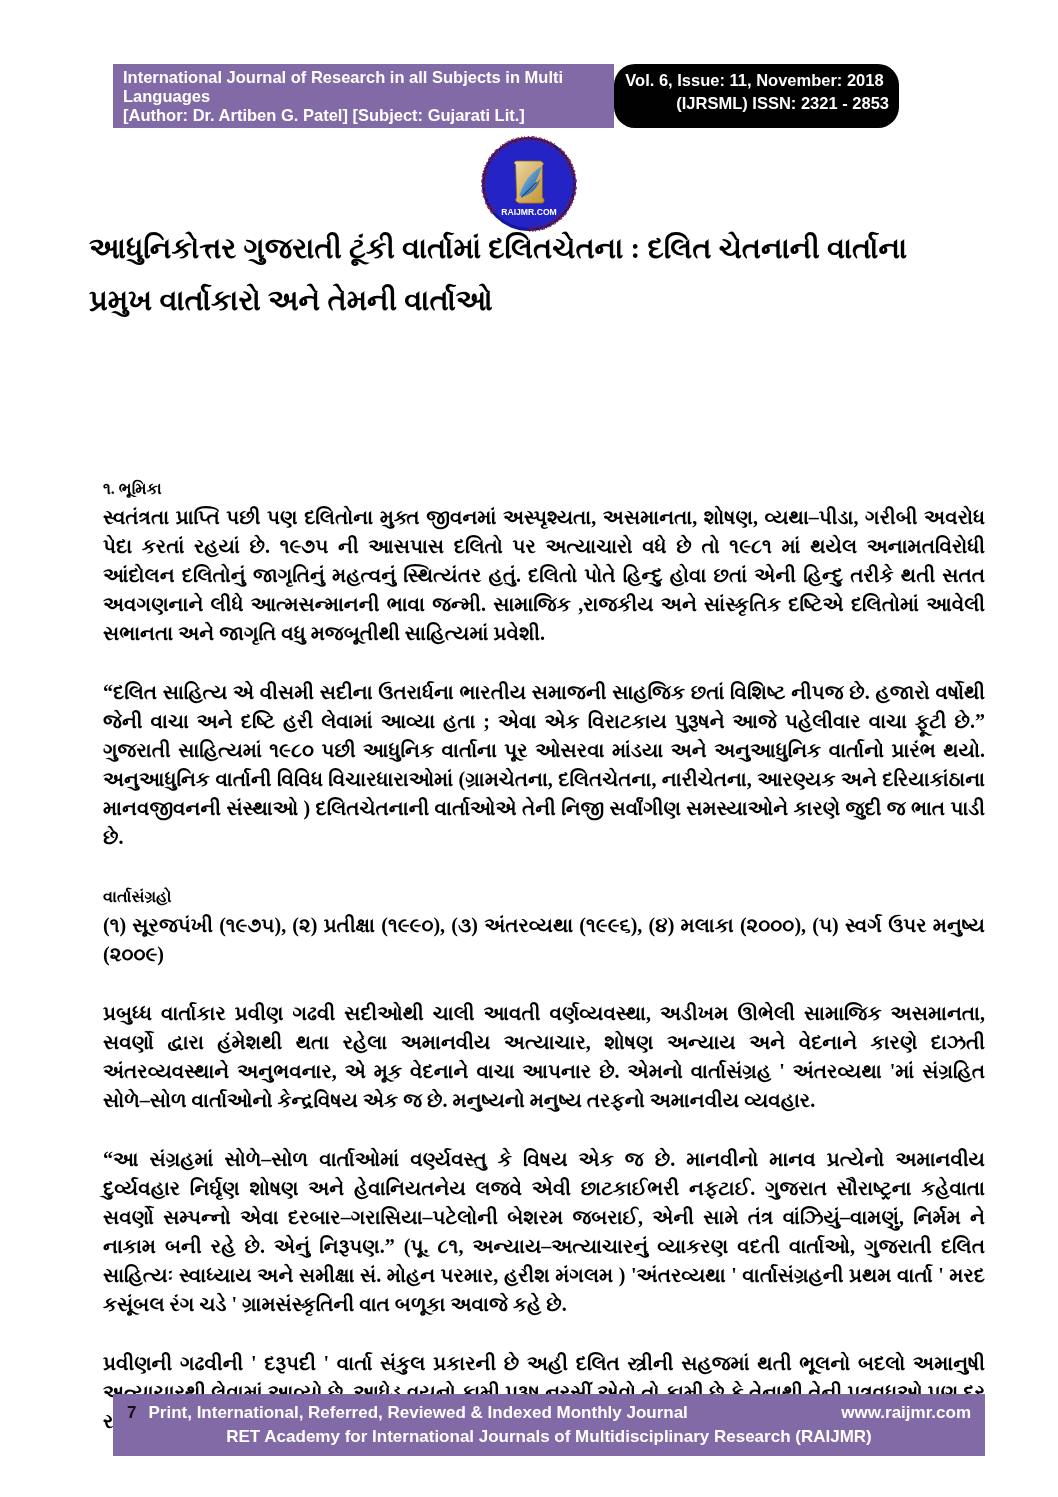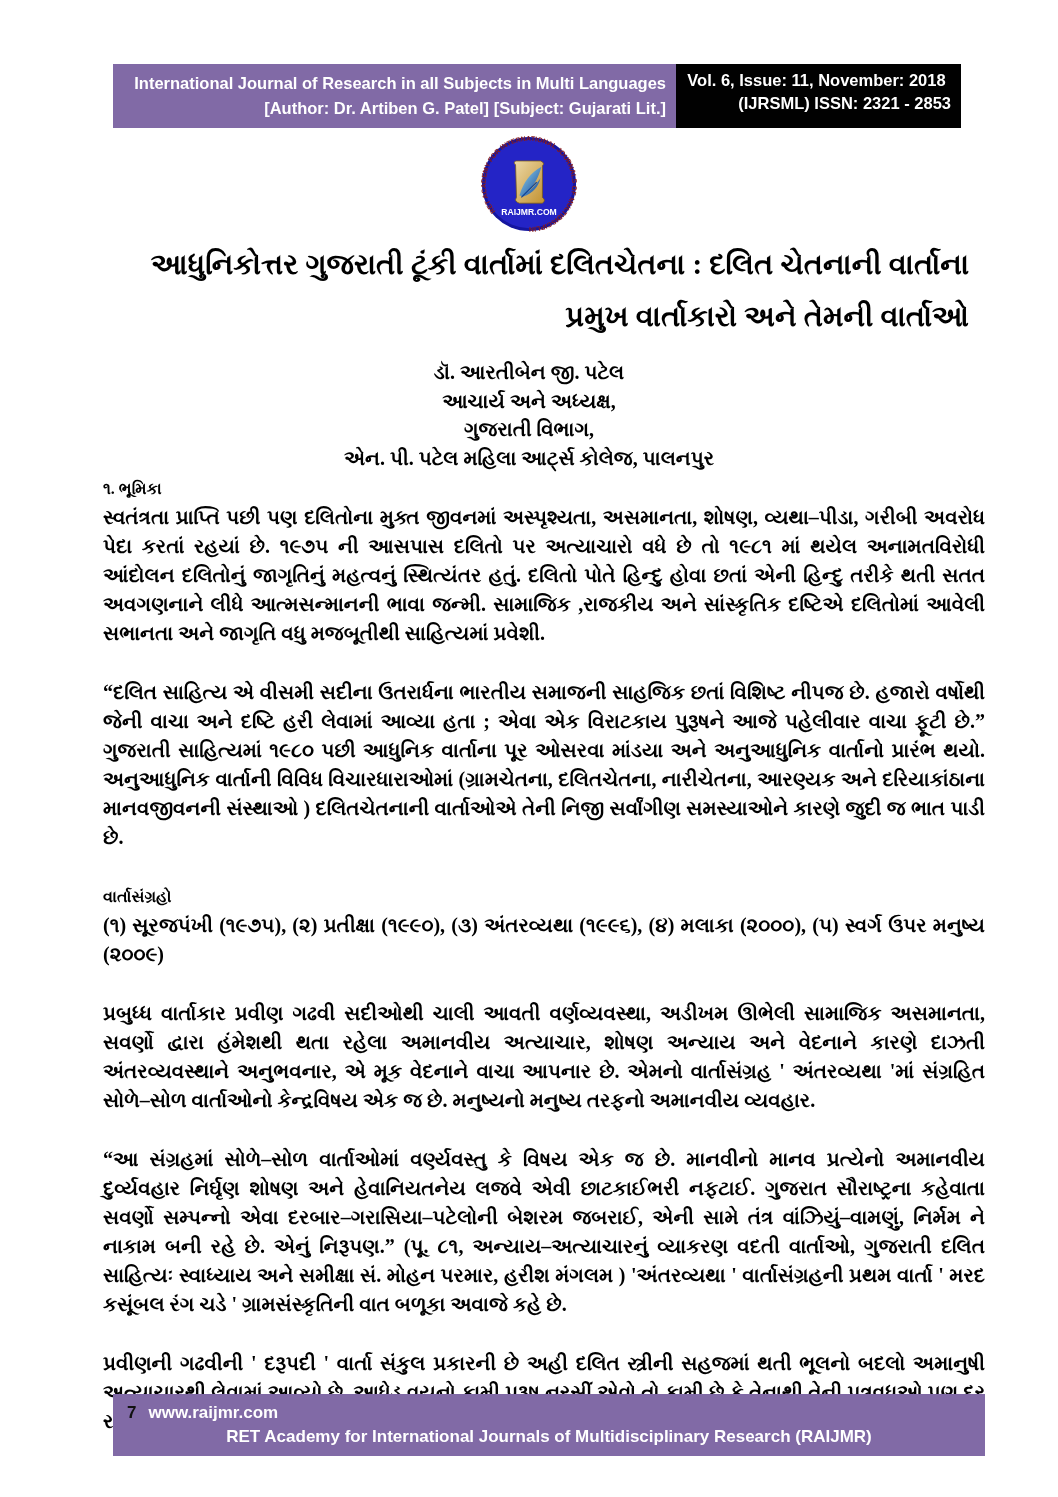--- a/index.html
+++ b/index.html
@@ -15,46 +15,45 @@
 
   
   .header-row {
     position: absolute; top: 64px; left: 113px;
     width: 872px; height: 64px;
     display: flex;
     font-family: "Liberation Sans", sans-serif;
   }
   .banner-purple {
     background: #816aa6;
-    width: 563px; height: 100%;
+    width: 501px; height: 100%;
     color: #ffffff; font-weight: bold; font-size: 16.5px;
     display: flex; flex-direction: column; justify-content: space-evenly;
     padding: 4px 10px;
-    text-align: right;
   }
   .banner-black {
     background: #010101;
     width: 285px; height: 100%;
     color: #ffffff; font-weight: bold; font-size: 16.5px;
     display: flex; flex-direction: column; justify-content: space-evenly;
-    padding: 4px 10px 12px 6px; text-align: right;
+    padding: 4px 10px 12px 6px; text-align: right; border-radius: 21px;
   }
   .banner-black .vol-line { text-align: center; }
 
   
   .logo-wrap {
     position: absolute; top: 136px; left: 0; width: 100%;
     display: flex; justify-content: center;
   }
   .logo-wrap svg { width: 96px; height: 96px; }
 
   
   .article-title {
-    position: absolute; top: 238px; left: 89px; width: 880px;
-    text-align: right; font-weight: bold; font-size: 29px;
+    position: absolute; top: 222px; left: 89px; width: 880px;
+    text-align: left; font-weight: bold; font-size: 29px;
     line-height: 52px; color: #000000;
   }
   .author-block {
     position: absolute; top: 358px; left: 89px; width: 880px;
     text-align: center; font-weight: bold; font-size: 20px;
     line-height: 28.5px; color: #000000;
   }
 
   
   .content {
@@ -119,39 +118,34 @@
       </text>
       <path d="M 36,30 Q 33,28 36,26 L 62,26 Q 67,28 64,31 L 64,64 Q 68,67 64,70 L 40,70 Q 34,68 37,64 Z" fill="url(#scrollGrad)" stroke="#7a5a16" stroke-width="0.8"></path>
       <path d="M 40,62 C 44,48 52,38 63,32 C 60,42 56,52 46,60 C 52,56 58,50 62,44 C 60,52 54,60 44,63 Z" fill="url(#featherGrad)"></path>
       <path d="M 42,64 L 58,48" stroke="#0c3f96" stroke-width="1.2" fill="none"></path>
       <text x="50" y="82" font-size="9" font-weight="bold" fill="#ffffff" text-anchor="middle" font-family="Liberation Sans, sans-serif">RAIJMR.COM</text>
     </svg>
   </div>
 
   <h1 class="article-title">આધુનિકોત્તર ગુજરાતી ટૂંકી વાર્તામાં દલિતચેતના : દલિત ચેતનાની વાર્તાના પ્રમુખ વાર્તાકારો અને તેમની વાર્તાઓ</h1>
 
-  <div class="author-block">
-    <div>ડૉ. આરતીબેન જી. પટેલ</div>
-    <div>આચાર્ય અને અધ્યક્ષ,</div>
-    <div>ગુજરાતી વિભાગ,</div>
-    <div>એન. પી. પટેલ મહિલા આર્ટ્સ કોલેજ, પાલનપુર</div>
-  </div>
 
   <div class="content">
     <div class="heading tight">૧. ભૂમિકા</div>
     <p class="para">સ્વતંત્રતા પ્રાપ્તિ પછી પણ દલિતોના મુક્ત જીવનમાં અસ્પૃશ્યતા, અસમાનતા, શોષણ, વ્યથા–પીડા, ગરીબી અવરોધ પેદા કરતાં રહયાં છે. ૧૯૭૫ ની આસપાસ દલિતો પર અત્યાચારો વધે છે તો ૧૯૮૧ માં થયેલ અનામતવિરોધી આંદોલન દલિતોનું  જાગૃતિનું મહત્વનું સ્થિત્યંતર હતું. દલિતો પોતે હિન્દુ હોવા છતાં એની હિન્દુ તરીકે થતી સતત અવગણનાને લીધે આત્મસન્માનની ભાવા જન્મી. સામાજિક ,રાજકીય અને સાંસ્કૃતિક દષ્ટિએ દલિતોમાં આવેલી સભાનતા અને જાગૃતિ વધુ મજબૂતીથી સાહિત્યમાં પ્રવેશી.</p>
     <p class="para">“દલિત સાહિત્ય એ વીસમી સદીના ઉતરાર્ધના ભારતીય સમાજની સાહજિક છતાં વિશિષ્ટ નીપજ છે. હજારો વર્ષોથી જેની વાચા અને દષ્ટિ હરી લેવામાં આવ્યા હતા ; એવા એક વિરાટકાય પુરૂષને આજે પહેલીવાર વાચા ફૂટી છે.” ગુજરાતી સાહિત્યમાં ૧૯૮૦ પછી આધુનિક વાર્તાના પૂર ઓસરવા માંડયા અને અનુઆધુનિક વાર્તાનો પ્રારંભ થયો. અનુઆધુનિક વાર્તાની વિવિધ વિચારધારાઓમાં (ગ્રામચેતના, દલિતચેતના, નારીચેતના, આરણ્યક અને દરિયાકાંઠાના માનવજીવનની સંસ્થાઓ ) દલિતચેતનાની વાર્તાઓએ તેની નિજી સર્વાંગીણ સમસ્યાઓને કારણે જુદી જ ભાત પાડી છે.</p>
     <div class="heading tight">વાર્તાસંગ્રહો</div>
     <p class="para">(૧) સૂરજપંખી (૧૯૭૫), (૨) પ્રતીક્ષા (૧૯૯૦), (૩) અંતરવ્યથા (૧૯૯૬), (૪) મલાકા (૨૦૦૦), (૫) સ્વર્ગ ઉપર મનુષ્ય (૨૦૦૯)</p>
     <p class="para">પ્રબુધ્ધ વાર્તાકાર પ્રવીણ ગઢવી સદીઓથી ચાલી આવતી વર્ણવ્યવસ્થા, અડીખમ ઊભેલી સામાજિક અસમાનતા, સવર્ણો દ્વારા હંમેશથી થતા રહેલા અમાનવીય અત્યાચાર, શોષણ અન્યાય અને વેદનાને કારણે દાઝતી અંતરવ્યવસ્થાને અનુભવનાર, એ મૂક વેદનાને વાચા આપનાર છે. એમનો વાર્તાસંગ્રહ ' અંતરવ્યથા 'માં સંગ્રહિત સોળે–સોળ વાર્તાઓનો કેન્દ્રવિષય એક જ છે. મનુષ્યનો મનુષ્ય તરફનો અમાનવીય વ્યવહાર.</p>
     <p class="para">“આ સંગ્રહમાં સોળે–સોળ વાર્તાઓમાં વર્ણ્યવસ્તુ કે વિષય એક જ છે. માનવીનો માનવ પ્રત્યેનો અમાનવીય દુર્વ્યવહાર નિર્ઘૃણ શોષણ અને હેવાનિયતનેય લજવે એવી છાટકાઈભરી નફટાઈ. ગુજરાત સૌરાષ્ટ્રના કહેવાતા સવર્ણો સમ્પન્નો એવા દરબાર–ગરાસિયા–પટેલોની બેશરમ જબરાઈ, એની સામે તંત્ર વાંઝિયું–વામણું, નિર્મમ ને નાકામ બની રહે છે. એનું નિરૂપણ.” (પૂ. ૮૧, અન્યાય–અત્યાચારનું વ્યાકરણ વદતી વાર્તાઓ, ગુજરાતી દલિત સાહિત્યઃ સ્વાધ્યાય અને સમીક્ષા સં. મોહન પરમાર, હરીશ મંગલમ ) 'અંતરવ્યથા ' વાર્તાસંગ્રહની પ્રથમ વાર્તા ' મરદ કસૂંબલ રંગ ચડે ' ગ્રામસંસ્કૃતિની વાત બળૂકા અવાજે કહે છે.</p>
     <p class="para tight">પ્રવીણની ગઢવીની ' દરૂપદી ' વાર્તા સંકુલ પ્રકારની છે અહી દલિત સ્ત્રીની સહજમાં થતી ભૂલનો બદલો અમાનુષી અત્યાચારથી લેવામાં આવ્યો છે. આધેડ વયનો કામી પુરૂષ નરસીં એવો તો કામી છે કે તેનાથી તેની પુત્રવધુઓ પણ દૂર રહે</p>
   </div>
 
   <div class="footer-banner">
     <div class="footer-line1">
       <span class="footer-pagenum">7</span>
+      <span class="footer-journal">Print, International, Referred,  Reviewed &amp; Indexed Monthly Journal</span>
       <span class="footer-site">www.raijmr.com</span>
     </div>
     <div class="footer-line2">RET Academy for International Journals of Multidisciplinary Research (RAIJMR)</div>
   </div>
 
 </div>
 
 </body></html>

